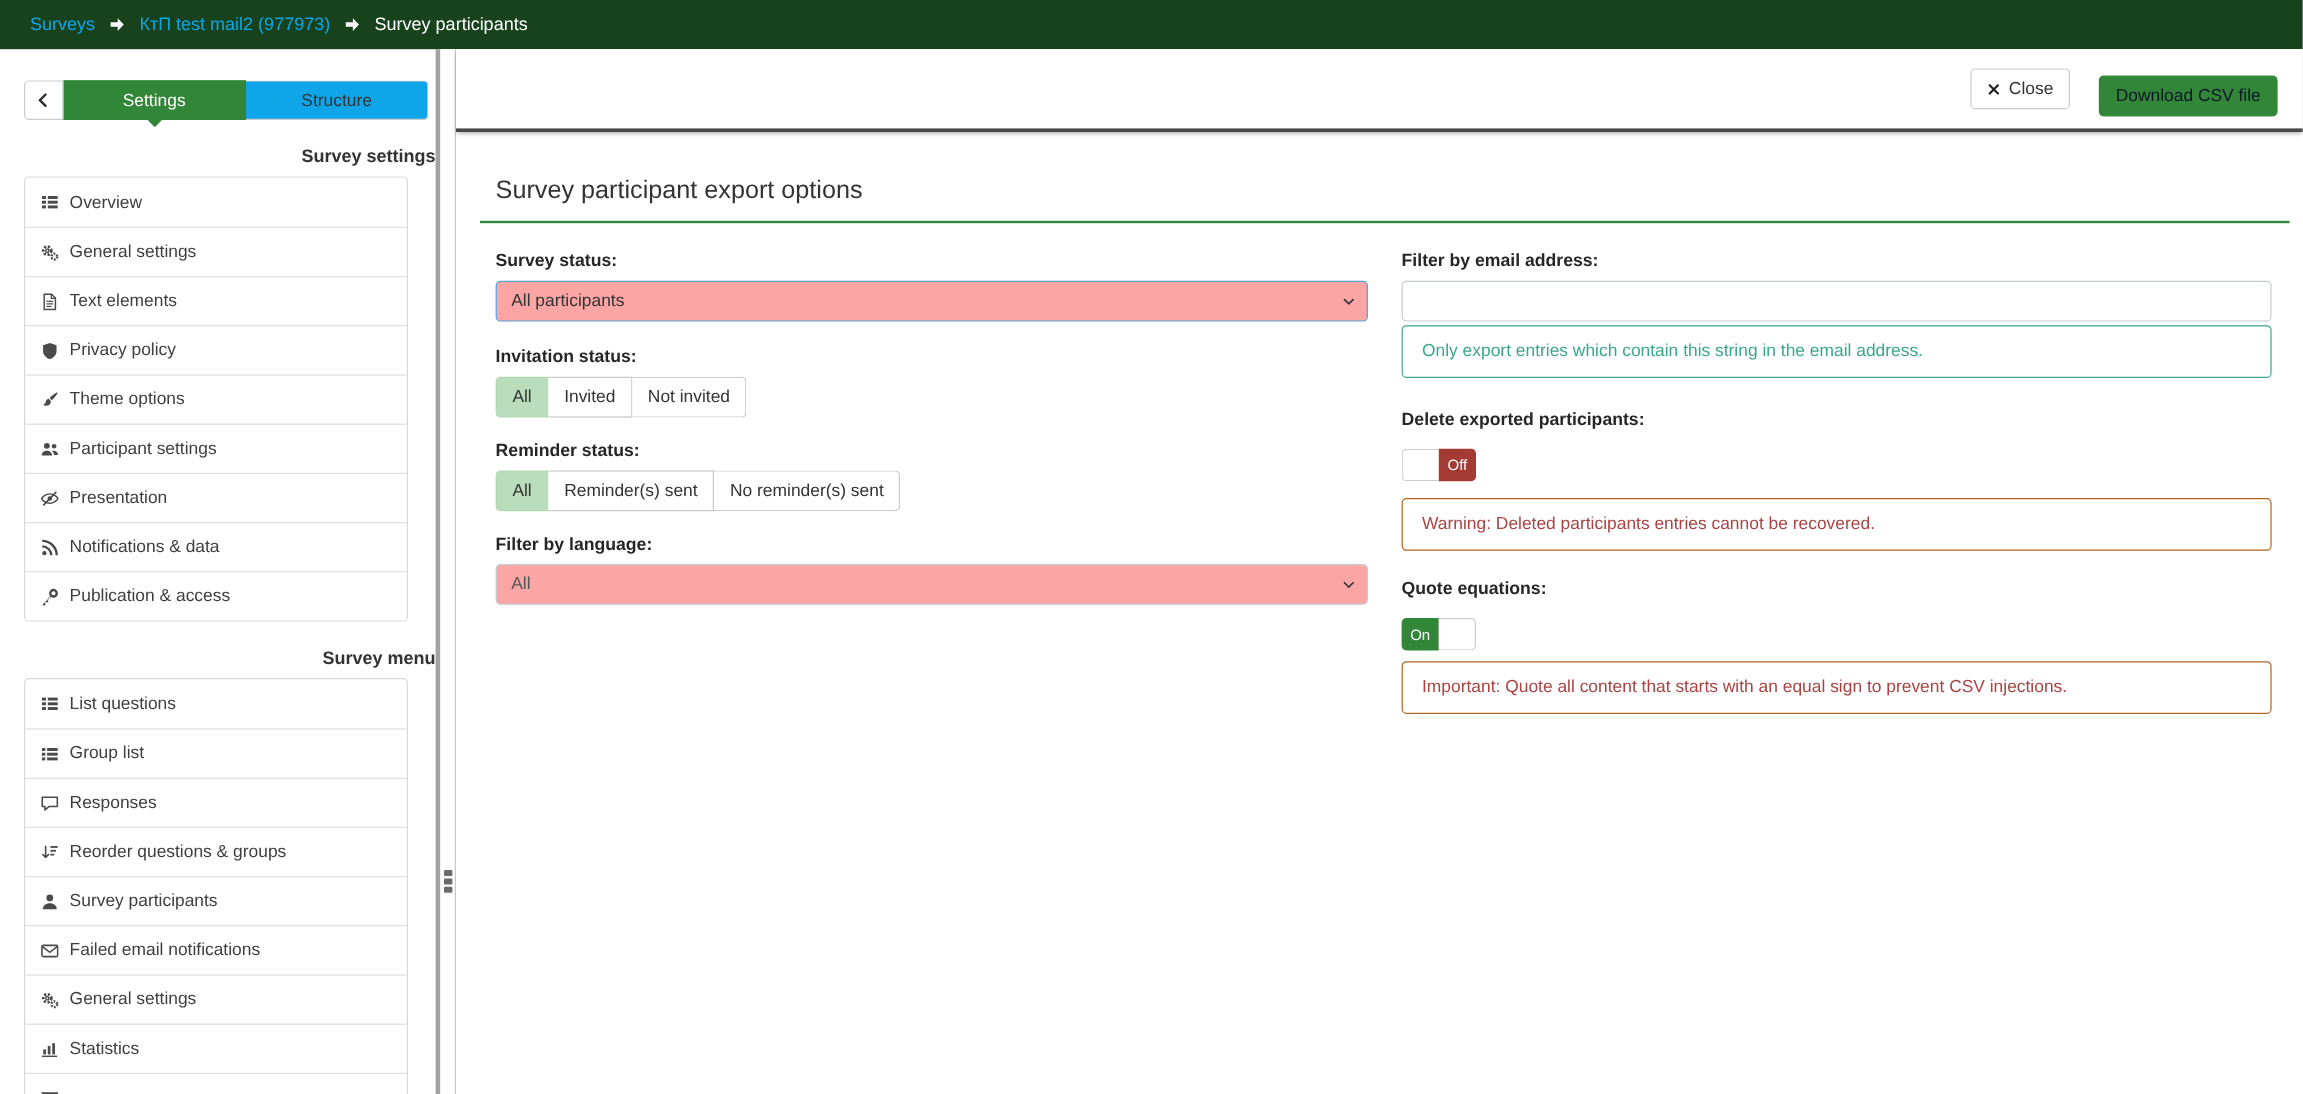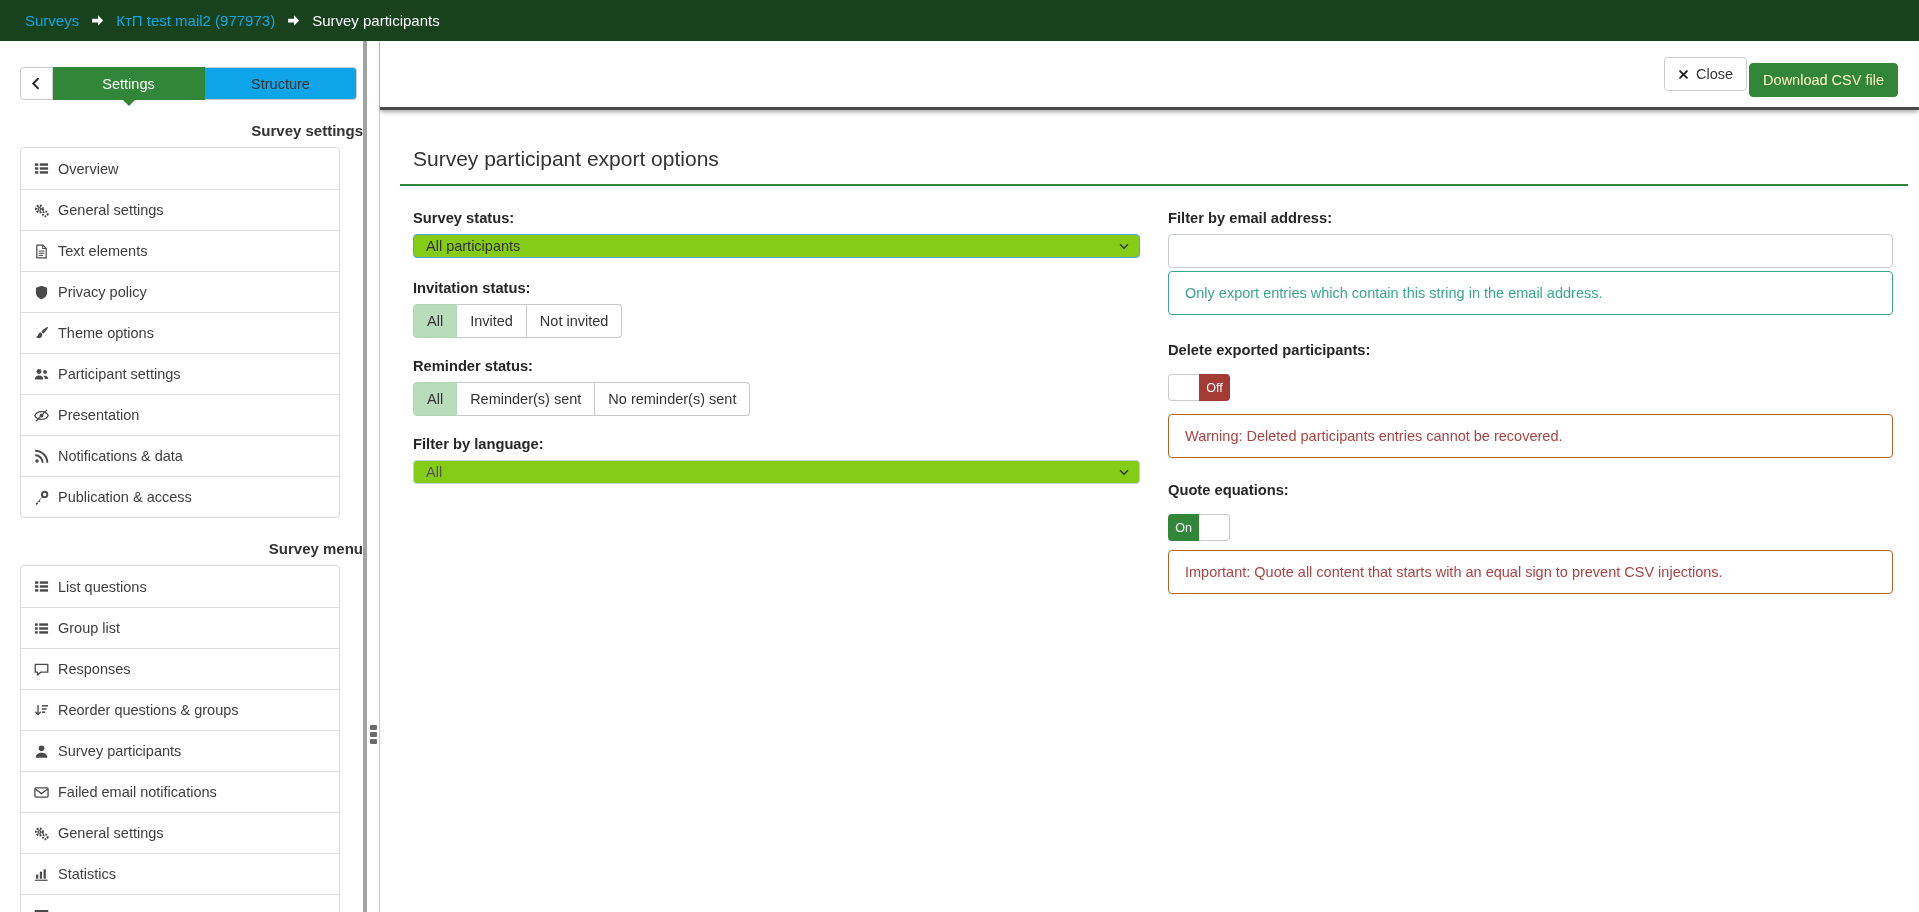--- a/index.html
+++ b/index.html
@@ -53,47 +53,47 @@
 
   
   .gutter { width:13px; flex:none; border-right:1px solid #c9c9c9; position:relative; background:#fff; }
   .grip { position:absolute; top:684px; left:3px; width:7px; display:flex; flex-direction:column; gap:2px; cursor:col-resize; }
   .grip i { height:5px; background:#6b6b6b; border-radius:1px; display:block; }
 
   
   .main { flex:1; min-width:0; display:flex; flex-direction:column; }
   .main-topbar {
     height:69px; flex:none; display:flex; align-items:center; justify-content:flex-end;
-    gap:2px; padding:0 21px 0 0; border-bottom:3px solid #4a4a4a;
+    gap:24px; padding:0 21px 0 0; border-bottom:3px solid #4a4a4a;
     box-shadow:0 3px 4px -1px rgba(0,0,0,.35); position:relative; z-index:1; background:#fff;
   }
   .btn {
     height:34px; border-radius:4px; font-size:14.5px; display:inline-flex;
     align-items:center; gap:7px; padding:0 13px; cursor:pointer; font-family:inherit;
   }
   .btn-close { background:#fff; border:1px solid #ccc; color:#333; }
   .btn-close .ic { color:#1e1e1e; }
-  .btn-primary { background:#328637; border:1px solid #328637; color:#fef9c3;margin-top:12px; }
+  .btn-primary { background:#328637; border:1px solid #328637; color:#0f172a;margin-top:12px; }
 
   .main-body { padding:37px 11px 0 20px; }
   .page-title { font-size:21px; font-weight:400; color:#333; margin:0 0 0 13px; }
   .title-rule { border:none; border-top:2px solid #328637; margin:13px 0 0 0; }
 
   .form-grid { display:flex; margin-top:24px; }
   .col-left { width:727px; margin-left:13px; flex:none; }
   .col-right { width:725px; margin-left:28px; flex:none; }
 
   .f-label { font-weight:bold; font-size:14.7px; color:#262626; display:block; margin:0 0 8px; }
   .mt22 { margin-top:22px; } .mt20 { margin-top:20px; } .mt27 { margin-top:27px; } .mt24 { margin-top:24px; }
 
   .sel-wrap { position:relative; }
   select.f-select {
-    width:100%; height:24px; border:1px solid #c6ccd2; border-radius:4px;
+    width:100%; height:34px; border:1px solid #c6ccd2; border-radius:4px;
     padding:0 30px 0 12px; font-size:14.5px; font-family:inherit; color:#333;
-    appearance:none; -webkit-appearance:none; -moz-appearance:none; background:#84cc16; cursor:pointer;
+    appearance:none; -webkit-appearance:none; -moz-appearance:none; background:#fca5a5; cursor:pointer;
   }
   select.focus-blue { border-color:#56a4dc; }
   select.dim { color:#555; }
   .sel-chev { position:absolute; right:10px; top:50%; transform:translateY(-50%); pointer-events:none; color:#333; }
 
   .btn-group { display:inline-flex; }
   .seg {
     height:34px; padding:0 13px; display:inline-flex; align-items:center;
     font-size:14.5px; color:#333; background:#fff; border:1px solid #c9c9c9; border-left:none;
     cursor:pointer; font-family:inherit;

